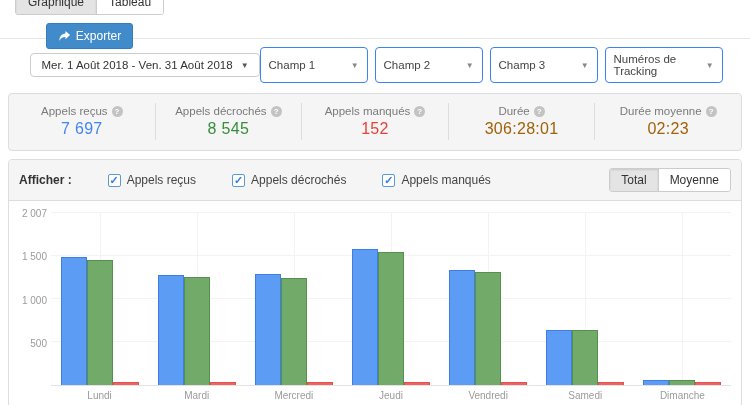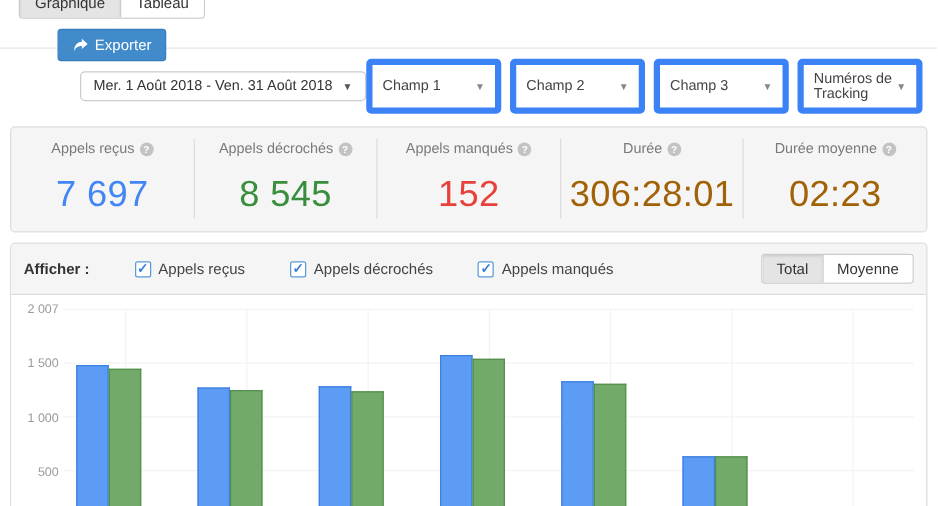--- a/index.html
+++ b/index.html
@@ -17,40 +17,40 @@
   .btn-group .btn { border:none; background:#fff; color:#333; font-size:12px; padding:5px 12px;
     font-family:inherit; cursor:pointer; }
   .btn-group .btn + .btn { border-left:1px solid #ccc; }
   .btn-group .btn.active { background:#e4e4e4; box-shadow:inset 0 1px 2px rgba(0,0,0,.12); }
 
   .btn-primary { display:flex; align-items:center; gap:5px; background:#428bca; border:1px solid #357ebd;
     color:#fff; font-size:12px; padding:5px 11px; border-radius:3px; font-family:inherit; cursor:pointer; }
   .btn-primary svg { display:block; }
 
   
-  .controls { display:flex; justify-content:flex-end; align-items:center; padding:8px 12px 8px 15px; }
+  .controls { display:flex; justify-content:center; align-items:center; padding:8px 12px 8px 15px; }
   .date-picker { display:flex; align-items:center; gap:8px; border:1px solid #ccc; border-radius:4px;
     padding:5px 10px; font-size:11.5px; color:#333; background:#fff; cursor:pointer; }
   .caret { font-size:8px; color:#555; }
   .selects { display:flex; gap:7px; }
   .select { display:flex; align-items:center; justify-content:space-between; width:108px;
-    border:5px solid #3b82f6; border-radius:4px; padding:5px 8px; font-size:11.5px; color:#444;
+    border:1px solid #3b82f6; border-radius:4px; padding:5px 8px; font-size:11.5px; color:#444;
     background:#fff; cursor:pointer; }
-  .select.wide { width:100px; }
+  .select.wide { width:118px; }
   .select .caret { color:#888; }
 
   
   .stats-panel { display:flex; margin:2px 8px 8px 8px; background:#f5f5f5;
     border:1px solid #ddd; border-radius:4px; padding:9px 0 10px 0; }
   .stat { flex:1; text-align:center; border-right:1px solid #ddd; padding:2px 0; }
   .stat:last-child { border-right:none; }
   .stat-label { font-size:11.5px; color:#7a7a7a; display:flex; justify-content:center; align-items:center; gap:4px; }
   .info-icon { display:inline-block; width:11px; height:11px; border-radius:50%; background:#c3c3c3;
     color:#fff; font-size:8px; line-height:11px; text-align:center; font-weight:bold; }
-  .stat-value { font-size:29px; margin-top:15px; letter-spacing:.3px; }
+  .stat-value { font-size:16px; margin-top:3px; letter-spacing:.3px; }
   .c-blue { color:#4285f4; } .c-green { color:#388e3c; } .c-red { color:#e8413c; } .c-teal { color:#a16207; }
 
   
   .chart-panel { margin:0 8px; border:1px solid #ddd; border-radius:4px; overflow:hidden; background:#fff; }
   .chart-header { display:flex; justify-content:space-between; align-items:center;
     background:#f5f5f5; border-bottom:1px solid #ddd; padding:6px 10px; height:41px; }
   .afficher-group { display:flex; align-items:center; gap:36px; }
   .afficher-label { font-size:12px; font-weight:bold; color:#333; }
   .checkbox-item { display:flex; align-items:center; gap:6px; font-size:12px; color:#444; cursor:pointer; }
   .checkbox-box { width:13px; height:13px; border:1px solid #5b9bd5; border-radius:2px; background:#fff;

